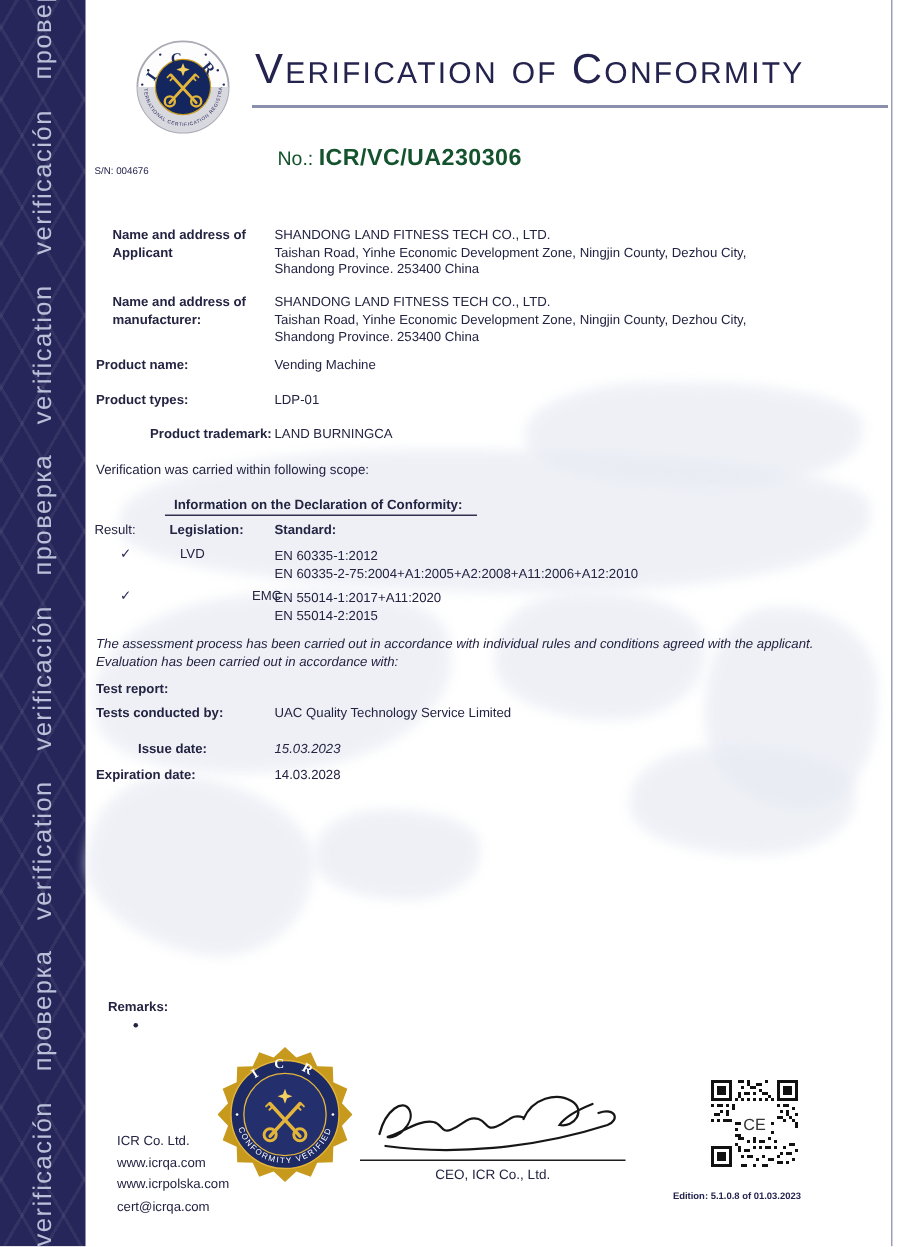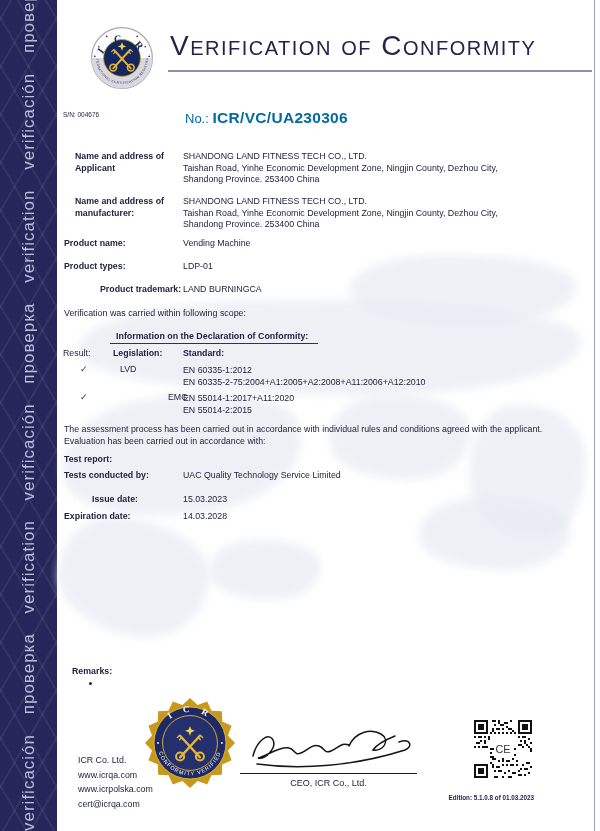--- a/index.html
+++ b/index.html
@@ -22,37 +22,37 @@
         border-radius:45% 60% 50% 65%/55% 45% 60% 50%;}
 
   .content{position:absolute;inset:0;}
 
   
   .logo{position:absolute;left:82px;top:18px;width:80px;height:80px;}
   .title{position:absolute;left:170px;top:30px;font-variant:small-caps;font-size:28px;
          letter-spacing:1.5px;color:#24234e;white-space:nowrap;}
   .title-rule{position:absolute;left:168px;top:70px;width:424px;height:1.5px;background:#8a90ac;}
   .serial{position:absolute;left:63px;top:111px;font-size:6.5px;color:#24234e;}
-  .no-line{position:absolute;left:185px;top:109px;font-size:13px;color:#0369a1;}
+  .no-line{position:absolute;left:185px;top:97px;font-size:13px;color:#14532d;}
   .no-line b{font-size:15.5px;font-weight:bold;letter-spacing:.3px;}
 
   .flabel{position:absolute;font-weight:bold;font-size:8.8px;line-height:11.5px;width:102px;}
   .fvalue{position:absolute;left:183px;font-size:8.8px;line-height:11.5px;width:402px;}
   .plain{position:absolute;font-size:8.9px;}
 
   .scope-heading{position:absolute;left:110px;top:331px;font-weight:bold;font-size:8.9px;
        padding:0 10px 2px 6px;border-bottom:1.3px solid #30304f;}
   .col-result{position:absolute;left:63px;top:348px;font-size:8.8px;}
   .col-leg{position:absolute;left:113px;top:348px;font-weight:bold;font-size:8.8px;}
   .col-std{position:absolute;left:183px;top:348px;font-weight:bold;font-size:8.8px;}
   .check{position:absolute;left:80px;color:#2c2c5a;font-size:9px;}
   .leg{position:absolute;left:120px;font-size:8.8px;text-align:center;}
   .stds{position:absolute;left:183px;font-size:8.8px;line-height:12px;width:400px;}
 
-  .para{position:absolute;left:64px;width:524px;font-size:8.8px;line-height:11.8px;}
+  .para{position:absolute;left:64px;width:524px;font-size:8.8px;line-height:11.8px;font-style:italic;}
 
   .remarks-label{position:absolute;left:72px;top:666px;font-weight:bold;font-size:8.8px;}
   .remark-item{position:absolute;left:97px;top:678px;width:465px;font-size:8.4px;}
   .bullet-dot{position:absolute;left:89px;top:682px;width:3px;height:3px;border-radius:50%;background:#232342;}
 
   
   .seal{position:absolute;left:145px;top:698px;width:90px;height:90px;}
   .signature{position:absolute;left:245px;top:720px;width:172px;height:52px;}
   .sig-rule{position:absolute;left:240px;top:773px;width:177px;height:1.4px;background:#1d1d1d;}
   .sig-caption{position:absolute;left:240px;top:778px;width:177px;text-align:center;font-size:9px;}
@@ -165,21 +165,21 @@
 
     <div class="para" style="top:424px;">
       <div>The assessment process has been carried out in accordance with individual rules and conditions agreed with the applicant.</div>
       <div>Evaluation has been carried out in accordance with:</div>
     </div>
 
     <div class="flabel" style="left:64px;top:454px;">Test report:</div>
     <div class="flabel" style="left:64px;top:470px;">Tests conducted by:</div>
     <div class="fvalue" style="top:470px;">UAC Quality Technology Service Limited</div>
     <div class="flabel" style="left:64px;top:494px;padding-left:28px;">Issue date:</div>
-    <div class="fvalue" style="top:494px;">15.03.2023</div>
+    <div class="fvalue" style="top:494px;font-style:italic;">15.03.2023</div>
     <div class="flabel" style="left:64px;top:511px;">Expiration date:</div>
     <div class="fvalue" style="top:511px;">14.03.2028</div>
 
     <div class="remarks-label">Remarks:</div>
     <div class="bullet-dot"></div>
 
     <svg class="seal" viewBox="0 0 100 100">
       <polygon fill="#c79a1e" points="100,50 92.2,58.4 96.2,69.1 85.8,73.9 85.4,85.4 73.9,85.8 69.1,96.2 58.4,92.2 50,100 41.6,92.2 30.9,96.2 26.1,85.8 14.6,85.4 14.2,73.9 3.8,69.1 7.8,58.4 0,50 7.8,41.6 3.8,30.9 14.2,26.1 14.6,14.6 26.1,14.2 30.9,3.8 41.6,7.8 50,0 58.4,7.8 69.1,3.8 73.9,14.2 85.4,14.6 85.8,26.1 96.2,30.9 92.2,41.6"></polygon>
       <circle cx="50" cy="50" r="40" fill="#1e2a63" stroke="#e3b53a" stroke-width="1"></circle>
       <circle cx="50" cy="50" r="30.5" fill="#24306e" stroke="#e3b53a" stroke-width="1"></circle>

